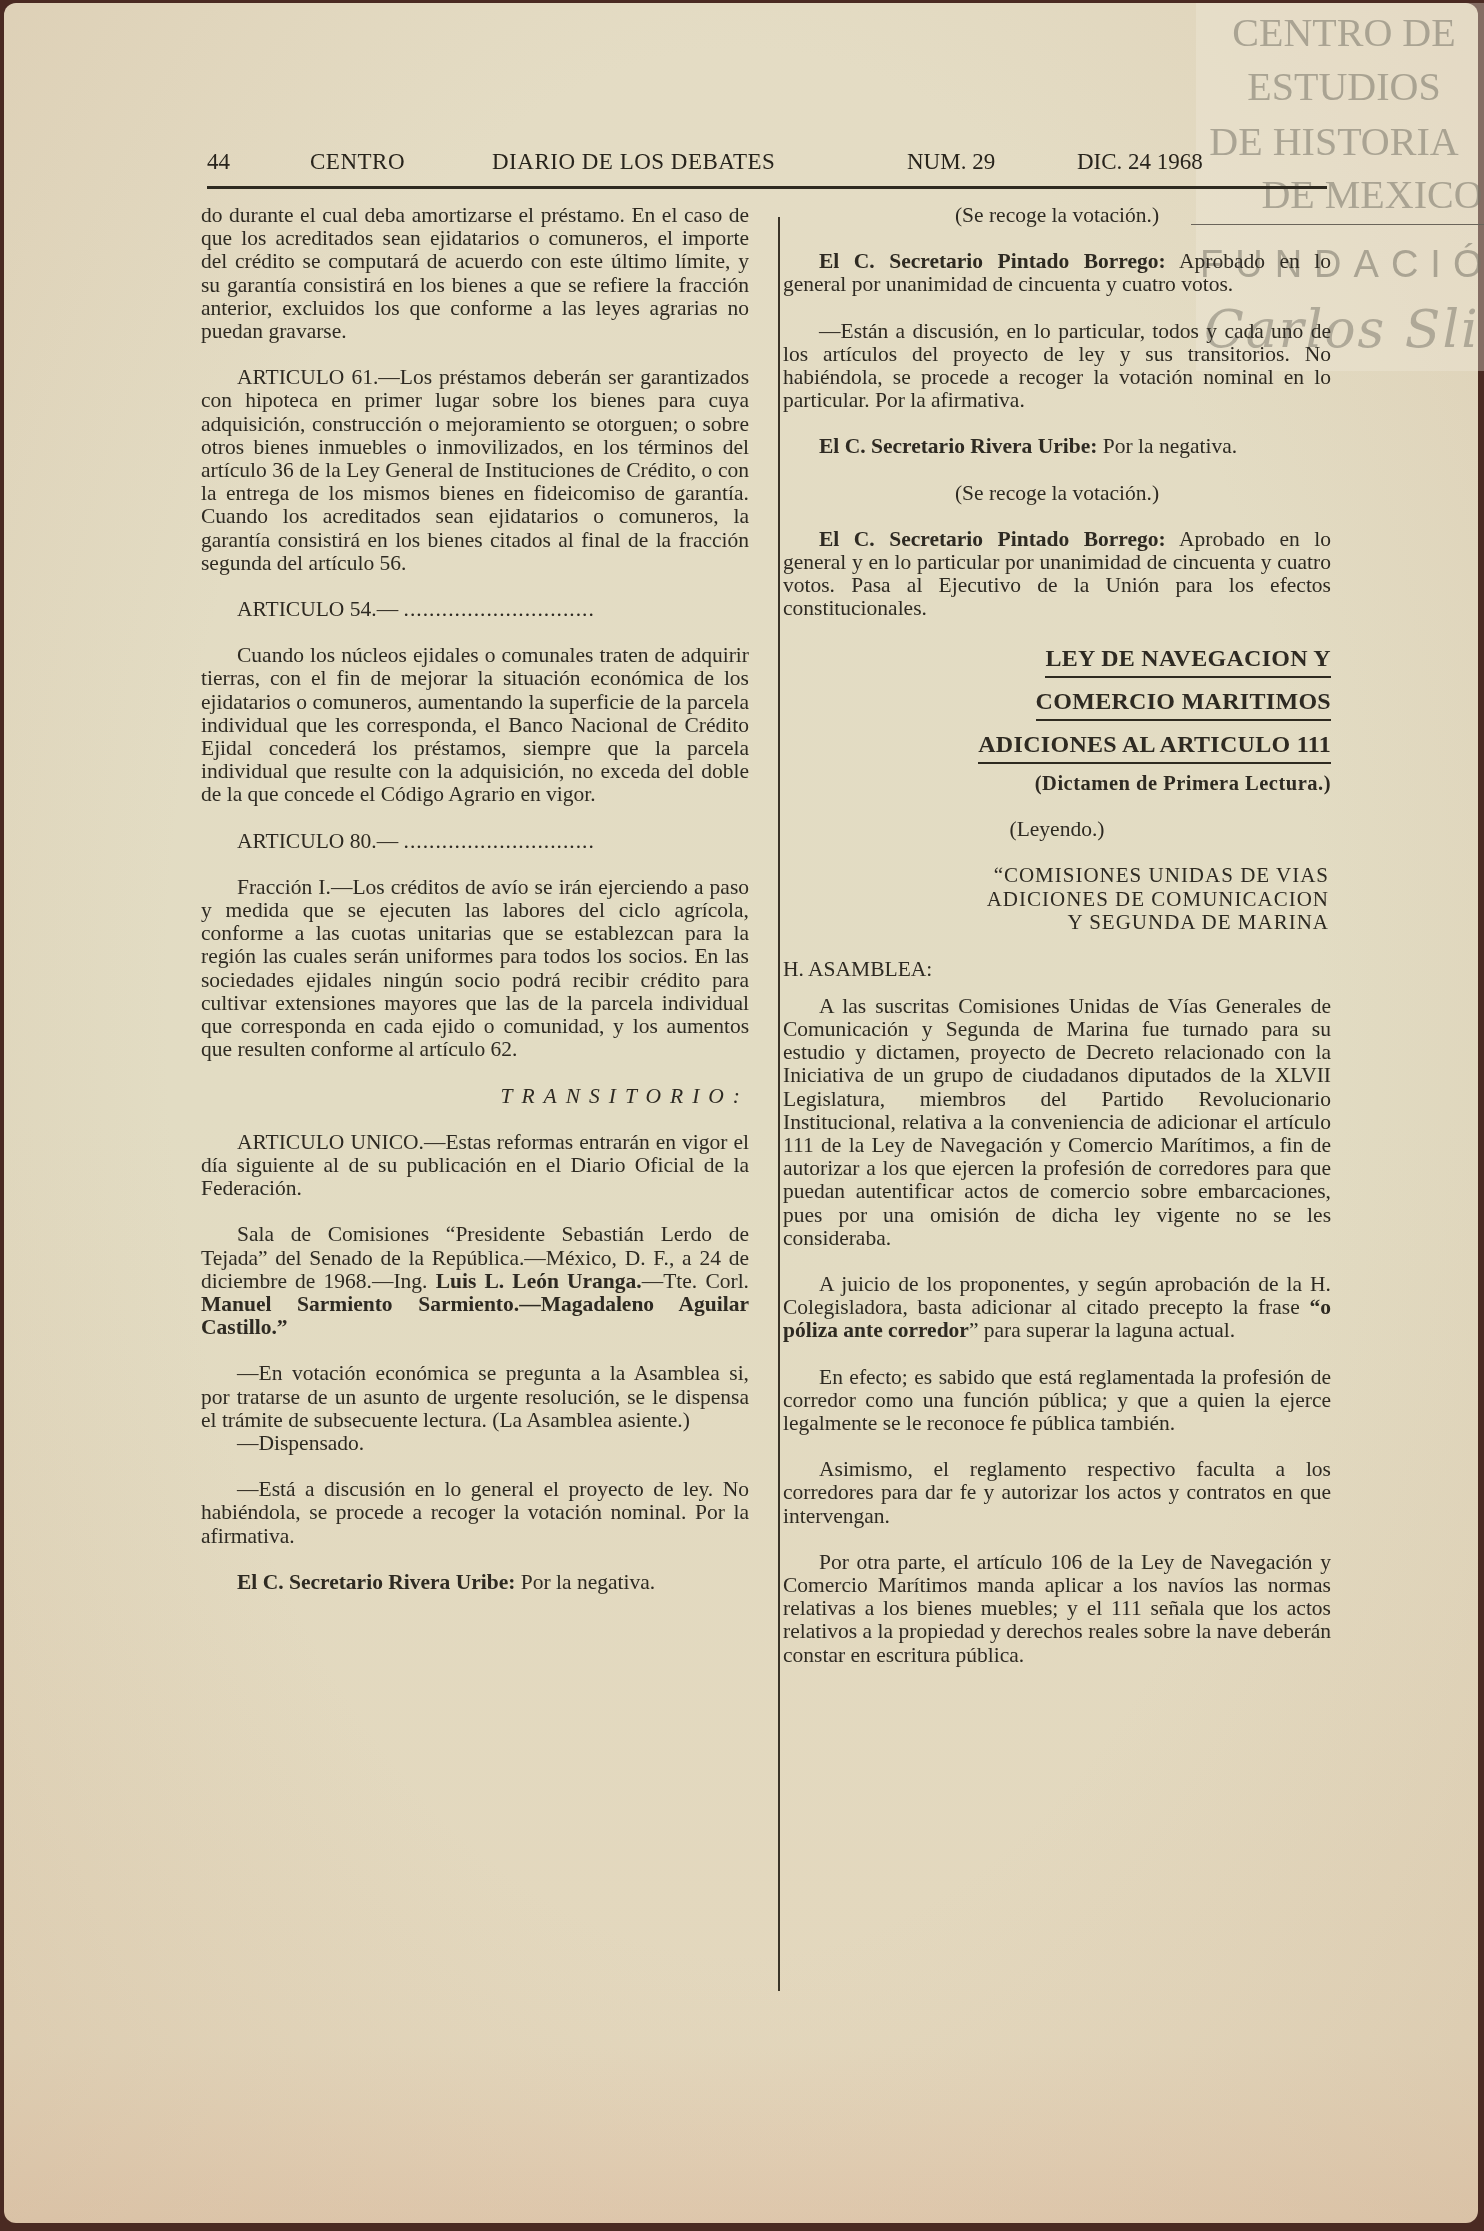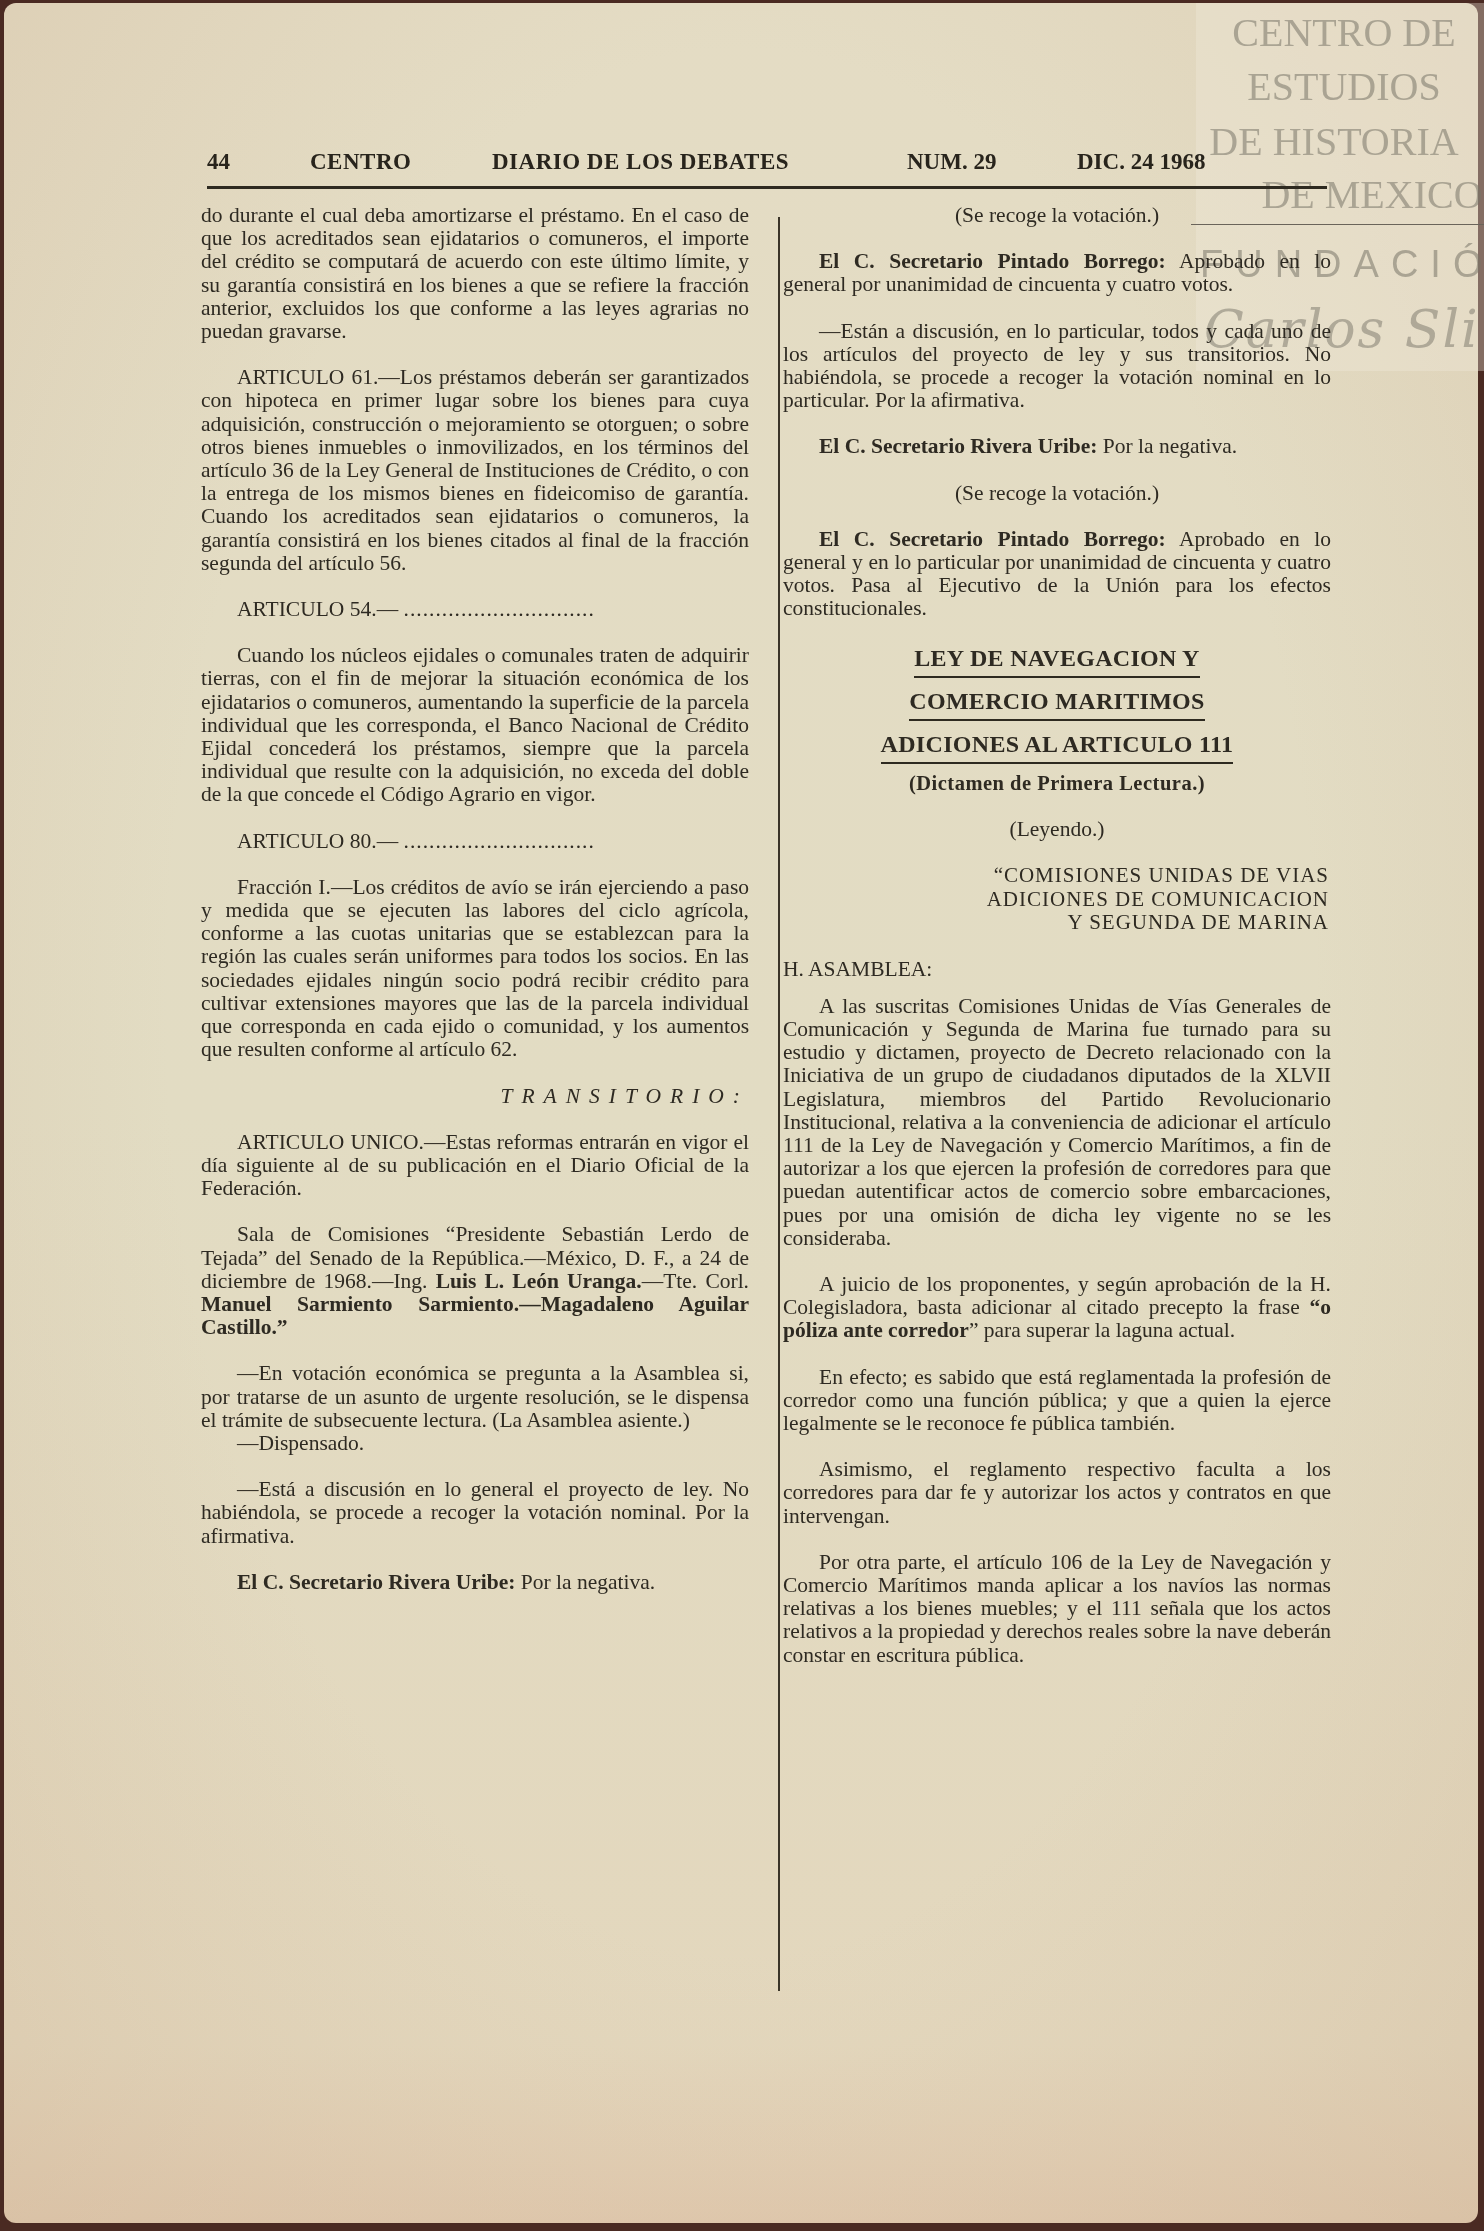--- a/index.html
+++ b/index.html
@@ -47,21 +47,21 @@
     .wm-4 { left: 1228px; top: 168px; width: 280px; font-size: 40px; font-family: Liberation Serif, serif; }
     .wm-5 { left: 1196px; top: 240px; width: 288px; font-family: "Liberation Sans", sans-serif; font-size: 38px; letter-spacing: 12px; }
     .wm-6 { left: 1200px; top: 296px; width: 280px; font-family: "DejaVu Serif", serif; font-style: italic; font-size: 52px; color: rgba(120,116,104,0.5); letter-spacing: 2px; }
 
     .header {
       position: absolute;
       left: 203px;
       top: 146px;
       width: 1120px;
       height: 30px;
-      font-weight: bold;
+      font-weight: normal;
       font-size: 23px;
       color: #28241c;
     }
     .header span {
       position: absolute;
       top: 0;
       white-space: nowrap;
     }
     .h-page { left: 0; }
     .h-senado { left: 103px; letter-spacing: 0.5px; }
@@ -119,21 +119,21 @@
     .section-heading {
       font-weight: bold;
       font-size: 24px;
       line-height: 26px;
       display: inline-block;
       border-bottom: 2px solid #2e2a20;
       padding-bottom: 5px;
       margin-top: 10px;
       letter-spacing: 0.3px;
     }
-    .heading-block { text-align: center; }
+    .heading-block { text-align: right; }
     .subheading { font-weight: bold; font-size: 20.5px; margin-top: 8px; letter-spacing: 0.5px; }
 
     .commission {
       text-align: right;
       font-size: 21px;
       line-height: 23.5px;
       letter-spacing: 1px;
       padding-right: 2px;
     }
     .commission span { display: block; }

